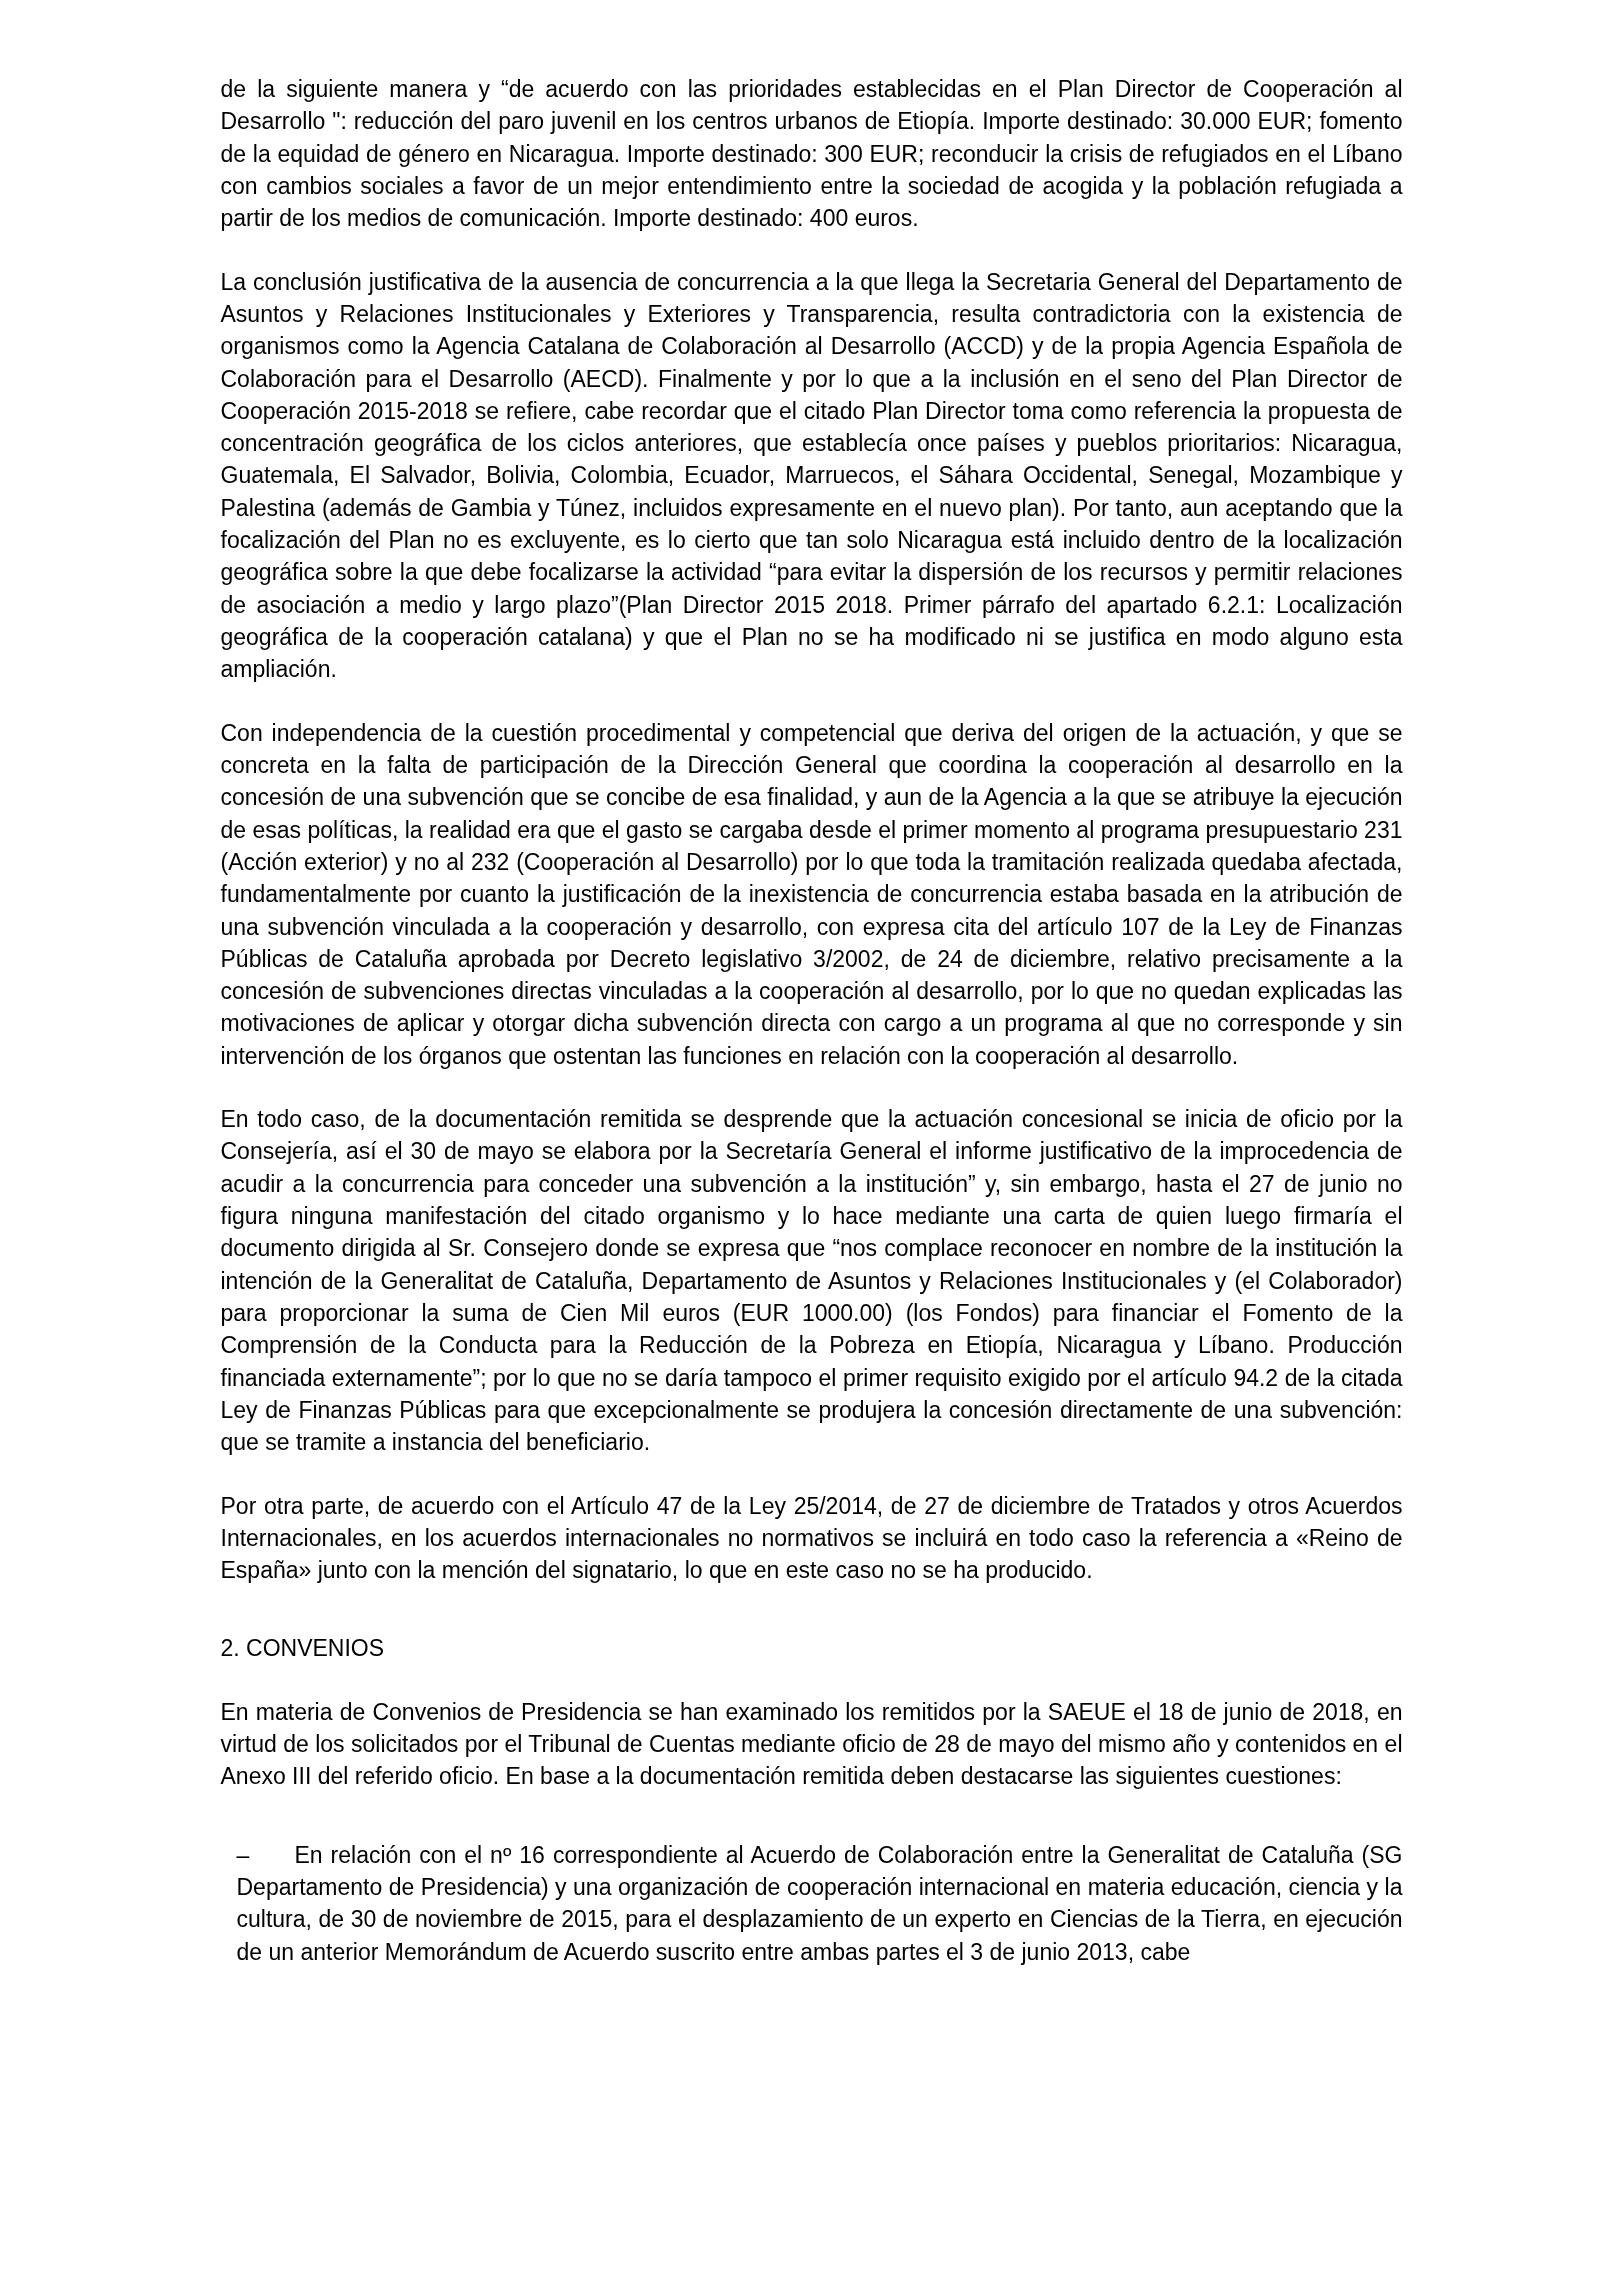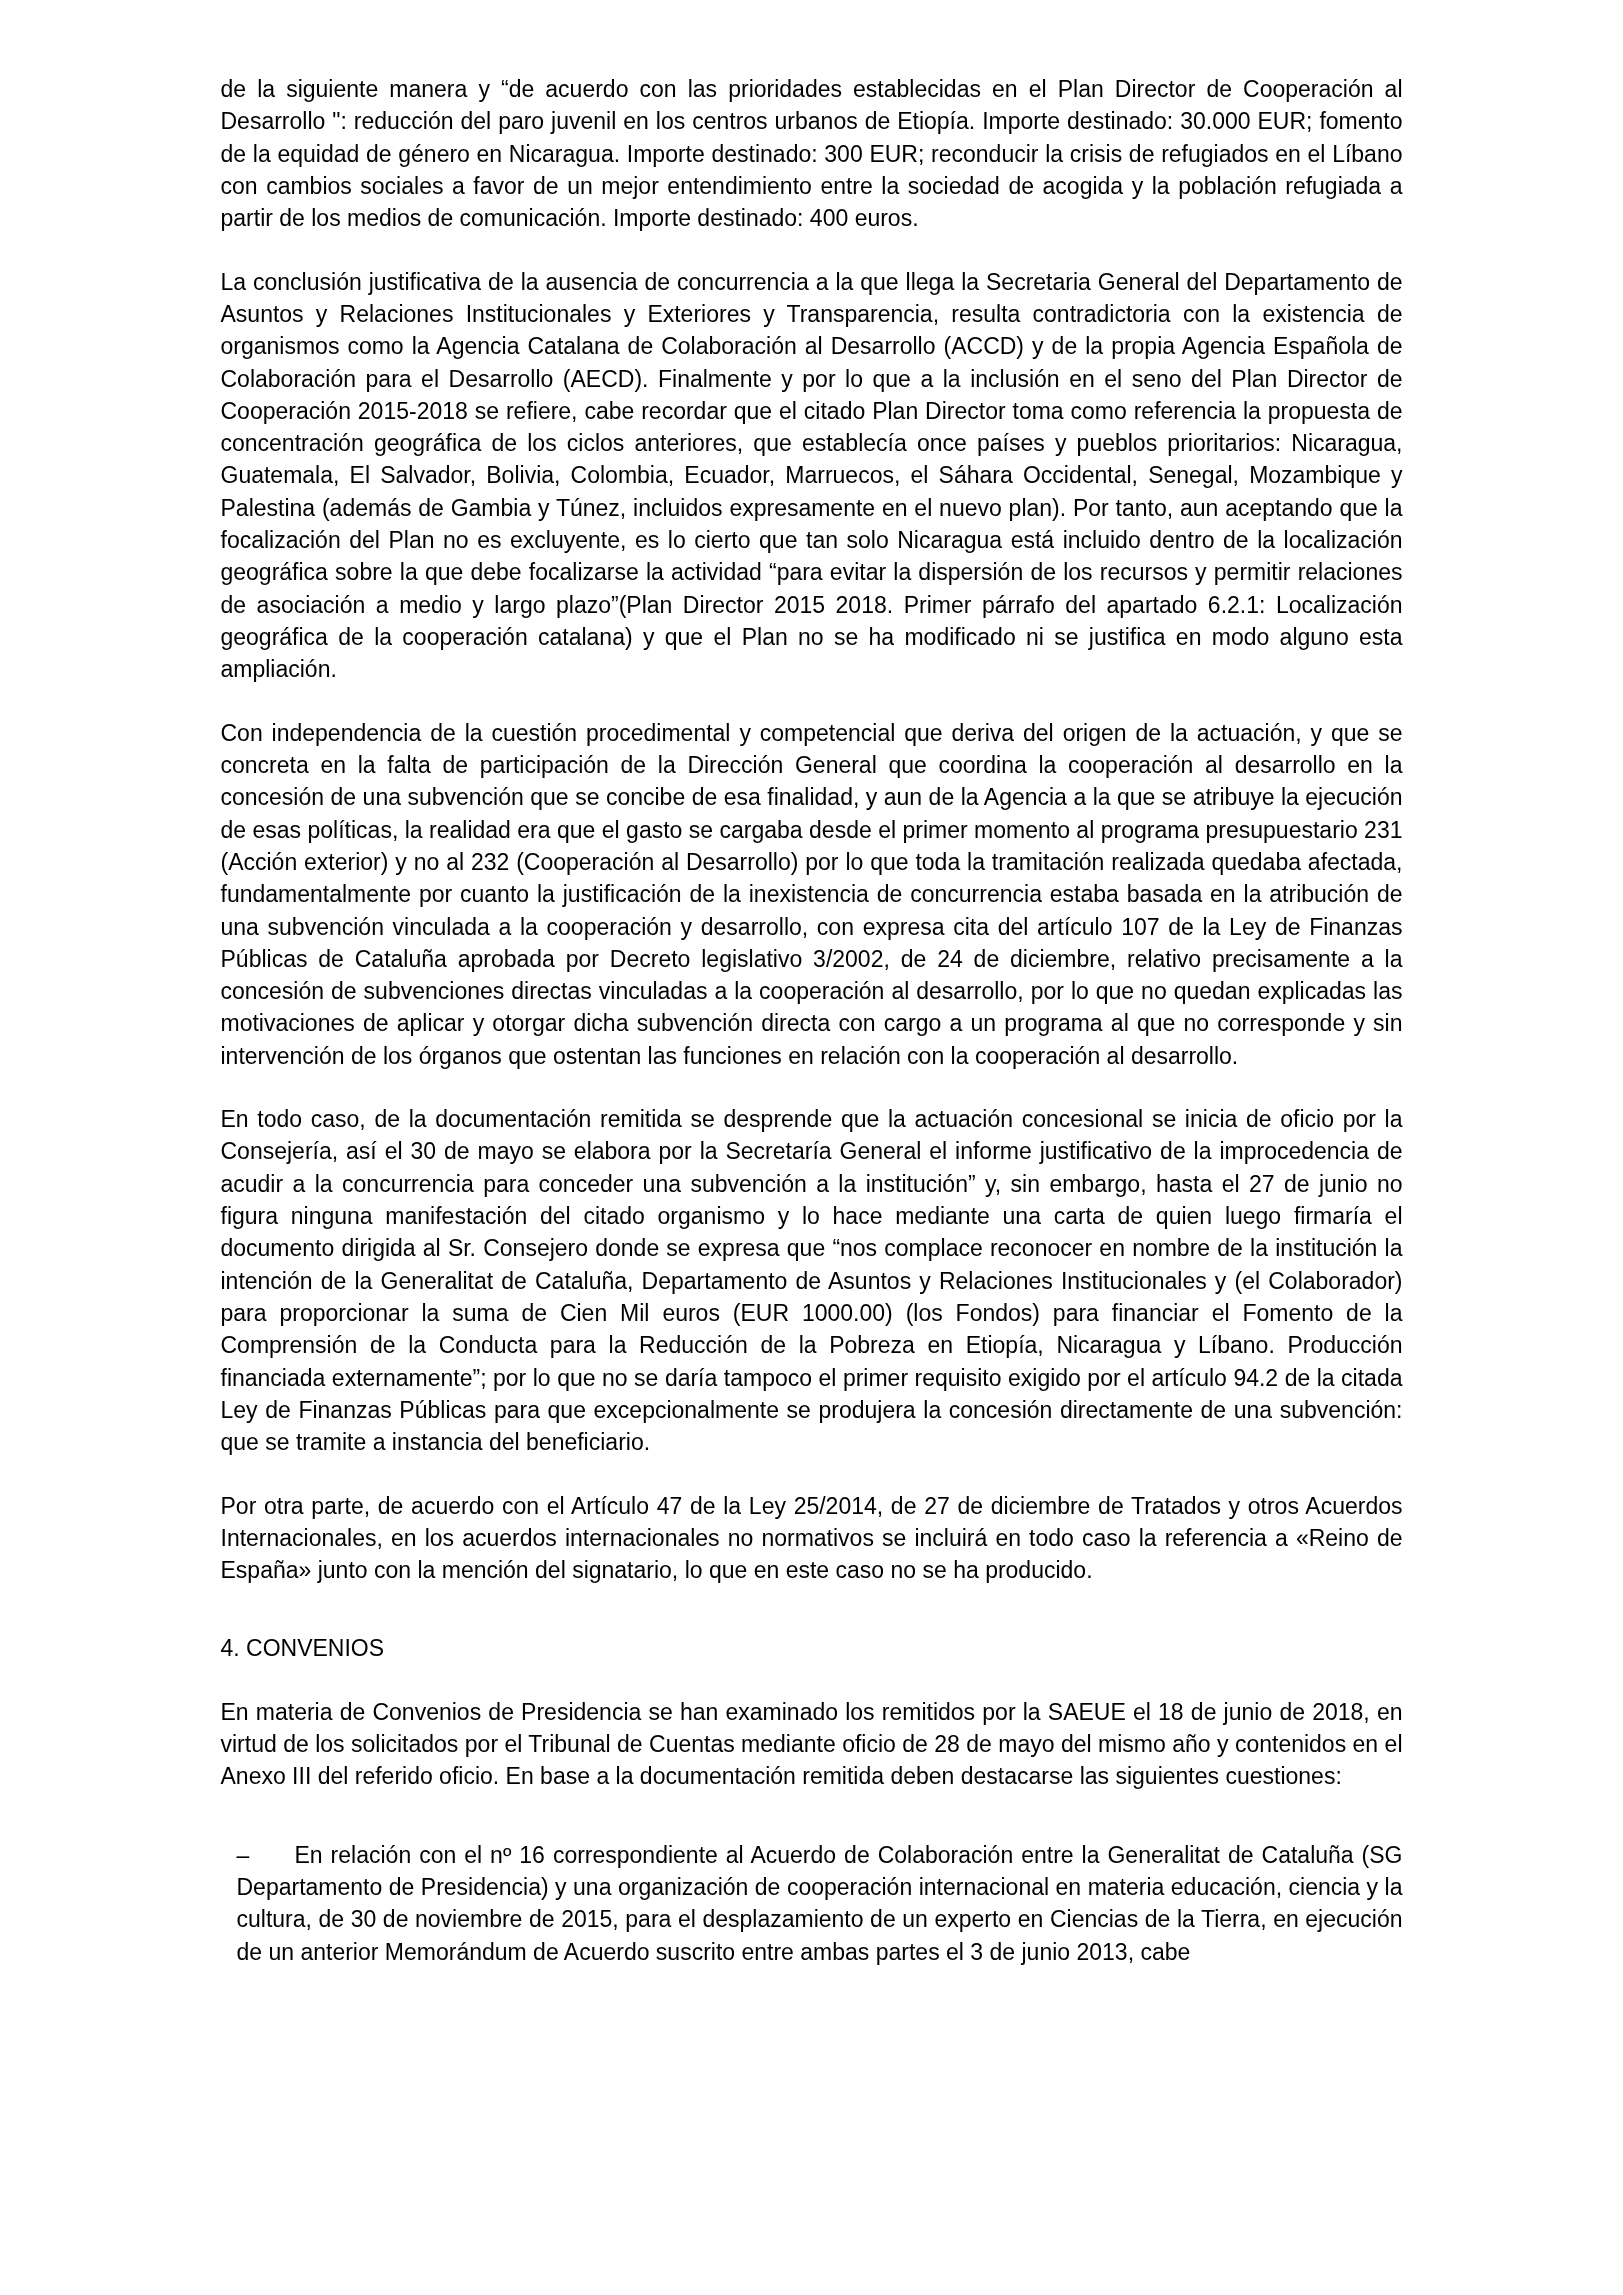--- a/index.html
+++ b/index.html
@@ -63,21 +63,21 @@
     <p class="para">La conclusión justificativa de la ausencia de concurrencia a la que llega la Secretaria General del Departamento de Asuntos y Relaciones Institucionales y Exteriores y Transparencia, resulta contradictoria con la existencia de organismos como la Agencia Catalana de Colaboración al Desarrollo (ACCD) y de la propia Agencia Española de Colaboración para el Desarrollo (AECD). Finalmente y por lo que a la inclusión en el seno del Plan Director de Cooperación 2015-2018 se refiere, cabe recordar que el citado Plan Director toma como referencia la propuesta de concentración geográfica de los ciclos anteriores, que establecía once países y pueblos prioritarios: Nicaragua, Guatemala, El Salvador, Bolivia, Colombia, Ecuador, Marruecos, el Sáhara Occidental, Senegal, Mozambique y Palestina (además de Gambia y Túnez, incluidos expresamente en el nuevo plan). Por tanto, aun aceptando que la focalización del Plan no es excluyente, es lo cierto que tan solo Nicaragua está incluido dentro de la localización geográfica sobre la que debe focalizarse la actividad “para evitar la dispersión de los recursos y permitir relaciones de asociación a medio y largo plazo”(Plan Director 2015 2018. Primer párrafo del apartado 6.2.1: Localización geográfica de la cooperación catalana) y que el Plan no se ha modificado ni se justifica en modo alguno esta ampliación.</p>
 
     <p class="para">Con independencia de la cuestión procedimental y competencial que deriva del origen de la actuación, y que se concreta en la falta de participación de la Dirección General que coordina la cooperación al desarrollo en la concesión de una subvención que se concibe de esa finalidad, y aun de la Agencia a la que se atribuye la ejecución de esas políticas, la realidad era que el gasto se cargaba desde el primer momento al programa presupuestario 231 (Acción exterior) y no al 232 (Cooperación al Desarrollo) por lo que toda la tramitación realizada quedaba afectada, fundamentalmente por cuanto la justificación de la inexistencia de concurrencia estaba basada en la atribución de una subvención vinculada a la cooperación y desarrollo, con expresa cita del artículo 107 de la Ley de Finanzas Públicas de Cataluña aprobada por Decreto legislativo 3/2002, de 24 de diciembre, relativo precisamente a la concesión de subvenciones directas vinculadas a la cooperación al desarrollo, por lo que no quedan explicadas las motivaciones de aplicar y otorgar dicha subvención directa con cargo a un programa al que no corresponde y sin intervención de los órganos que ostentan las funciones en relación con la cooperación al desarrollo.</p>
 
     <p class="para">En todo caso, de la documentación remitida se desprende que la actuación concesional se inicia de oficio por la Consejería, así el 30 de mayo se elabora por la Secretaría General el informe justificativo de la improcedencia de acudir a la concurrencia para conceder una subvención a la institución” y, sin embargo, hasta el 27 de junio no figura ninguna manifestación del citado organismo y lo hace mediante una carta de quien luego firmaría el documento dirigida al Sr. Consejero donde se expresa que “nos complace reconocer en nombre de la institución la intención de la Generalitat de Cataluña, Departamento de Asuntos y Relaciones Institucionales y (el Colaborador) para proporcionar la suma de Cien Mil euros (EUR 1000.00) (los Fondos) para financiar el Fomento de la Comprensión de la Conducta para la Reducción de la Pobreza en Etiopía, Nicaragua y Líbano. Producción financiada externamente”; por lo que no se daría tampoco el primer requisito exigido por el artículo 94.2 de la citada Ley de Finanzas Públicas para que excepcionalmente se produjera la concesión directamente de una subvención: que se tramite a instancia del beneficiario.</p>
 
     <p class="para">Por otra parte, de acuerdo con el Artículo 47 de la Ley 25/2014, de 27 de diciembre de Tratados y otros Acuerdos Internacionales, en los acuerdos internacionales no normativos se incluirá en todo caso la referencia a «Reino de España» junto con la mención del signatario, lo que en este caso no se ha producido.</p>
 
     <div class="spacer-sm"></div>
 
-    <p class="heading">4. CONVENIOS</p>
+    <p class="heading">2. CONVENIOS</p>
 
     <p class="para">En materia de Convenios de Presidencia se han examinado los remitidos por la SAEUE el 18 de junio de 2018, en virtud de los solicitados por el Tribunal de Cuentas mediante oficio de 28 de mayo del mismo año y contenidos en el Anexo III del referido oficio. En base a la documentación remitida deben destacarse las siguientes cuestiones:</p>
 
     <div class="spacer-sm"></div>
 
     <p class="bullet-para"><span class="bullet-dash">–</span><span>En relación con el nº 16 correspondiente al Acuerdo de Colaboración entre la Generalitat de Cataluña (SG Departamento de Presidencia) y una organización de cooperación internacional en materia educación, ciencia y la cultura, de 30 de noviembre de 2015, para el desplazamiento de un experto en Ciencias de la Tierra, en ejecución de un anterior Memorándum de Acuerdo suscrito entre ambas partes el 3 de junio 2013, cabe</span></p>
 
   </div>
 </div>
 

